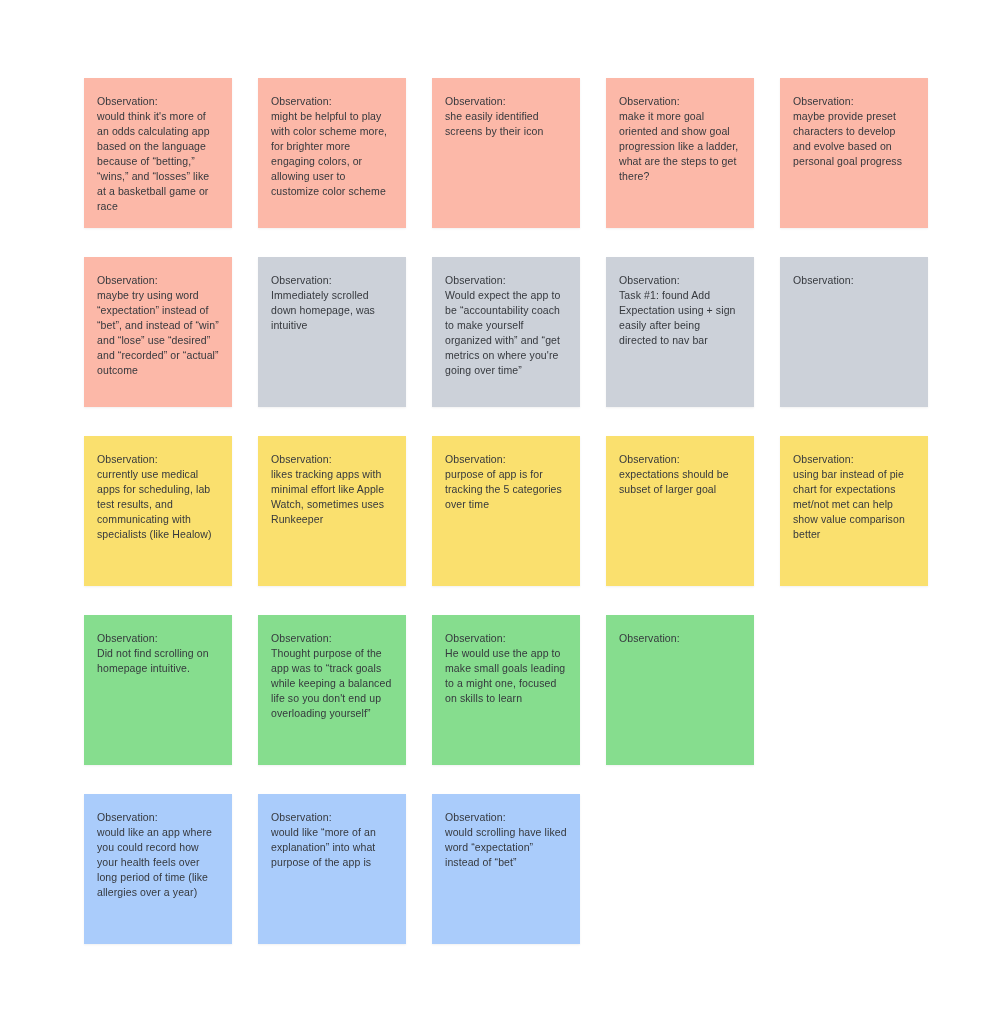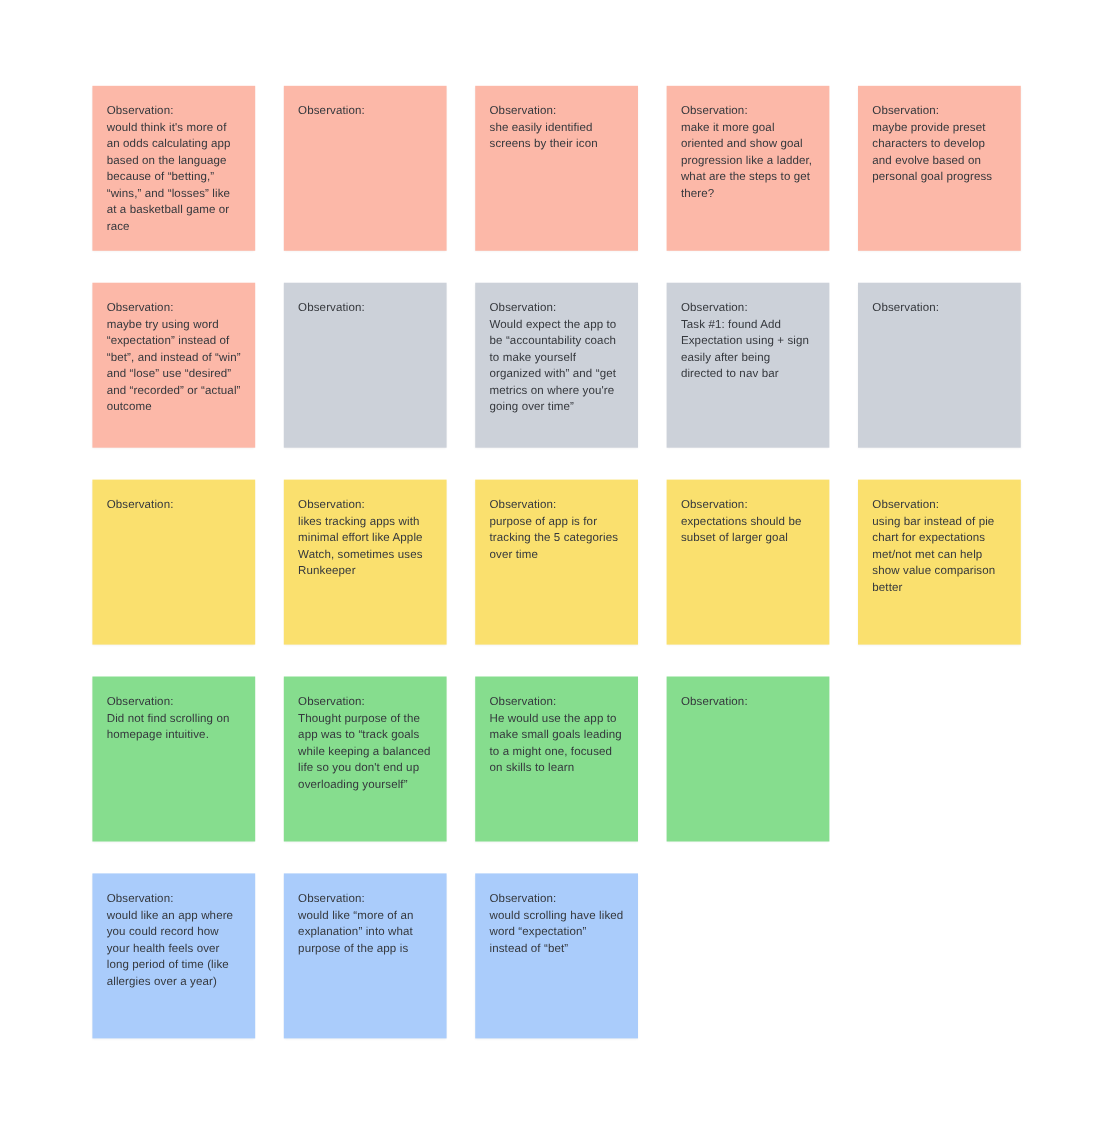--- a/index.html
+++ b/index.html
@@ -64,20 +64,21 @@
 
 <div id="board">
 
   <div class="note-row row-pink">
     <div class="sticky-note">
       <span class="note-label">Observation:</span>
       <span class="note-body">would think it's more of an odds calculating app based on the language because of “betting,” “wins,” and “losses” like at a basketball game or race</span>
     </div>
     <div class="sticky-note">
       <span class="note-label">Observation:</span>
+      <span class="note-body">might be helpful to play with color scheme more, for brighter more engaging colors, or allowing user to customize color scheme</span>
     </div>
     <div class="sticky-note">
       <span class="note-label">Observation:</span>
       <span class="note-body">she easily identified screens by their icon</span>
     </div>
     <div class="sticky-note">
       <span class="note-label">Observation:</span>
       <span class="note-body">make it more goal oriented and show goal progression like a ladder, what are the steps to get there?</span>
     </div>
     <div class="sticky-note">
@@ -86,37 +87,39 @@
     </div>
   </div>
 
   <div class="note-row row-gray">
     <div class="sticky-note" style="background:#fcb8a8">
       <span class="note-label">Observation:</span>
       <span class="note-body">maybe try using word “expectation” instead of “bet”, and instead of “win” and “lose” use “desired” and “recorded” or “actual” outcome</span>
     </div>
     <div class="sticky-note" style="background: rgb(204, 209, 217);">
       <span class="note-label">Observation:</span>
+      <span class="note-body">Immediately scrolled down homepage, was intuitive</span>
     </div>
     <div class="sticky-note" style="background: rgb(204, 209, 217);">
       <span class="note-label">Observation:</span>
       <span class="note-body">Would expect the app to be “accountability coach to make yourself organized with” and “get metrics on where you're going over time”</span>
     </div>
     <div class="sticky-note" style="background: rgb(204, 209, 217);">
       <span class="note-label">Observation:</span>
       <span class="note-body">Task #1: found Add Expectation using + sign easily after being directed to nav bar</span>
     </div>
     <div class="sticky-note" style="background: rgb(204, 209, 217);">
       <span class="note-label">Observation:</span>
     </div>
   </div>
 
   <div class="note-row row-yellow">
     <div class="sticky-note">
       <span class="note-label">Observation:</span>
+      <span class="note-body">currently use medical apps for scheduling, lab test results, and communicating with specialists (like Healow)</span>
     </div>
     <div class="sticky-note">
       <span class="note-label">Observation:</span>
       <span class="note-body">likes tracking apps with minimal effort like Apple Watch, sometimes uses Runkeeper</span>
     </div>
     <div class="sticky-note">
       <span class="note-label">Observation:</span>
       <span class="note-body">purpose of app is for tracking the 5 categories over time</span>
     </div>
     <div class="sticky-note">

